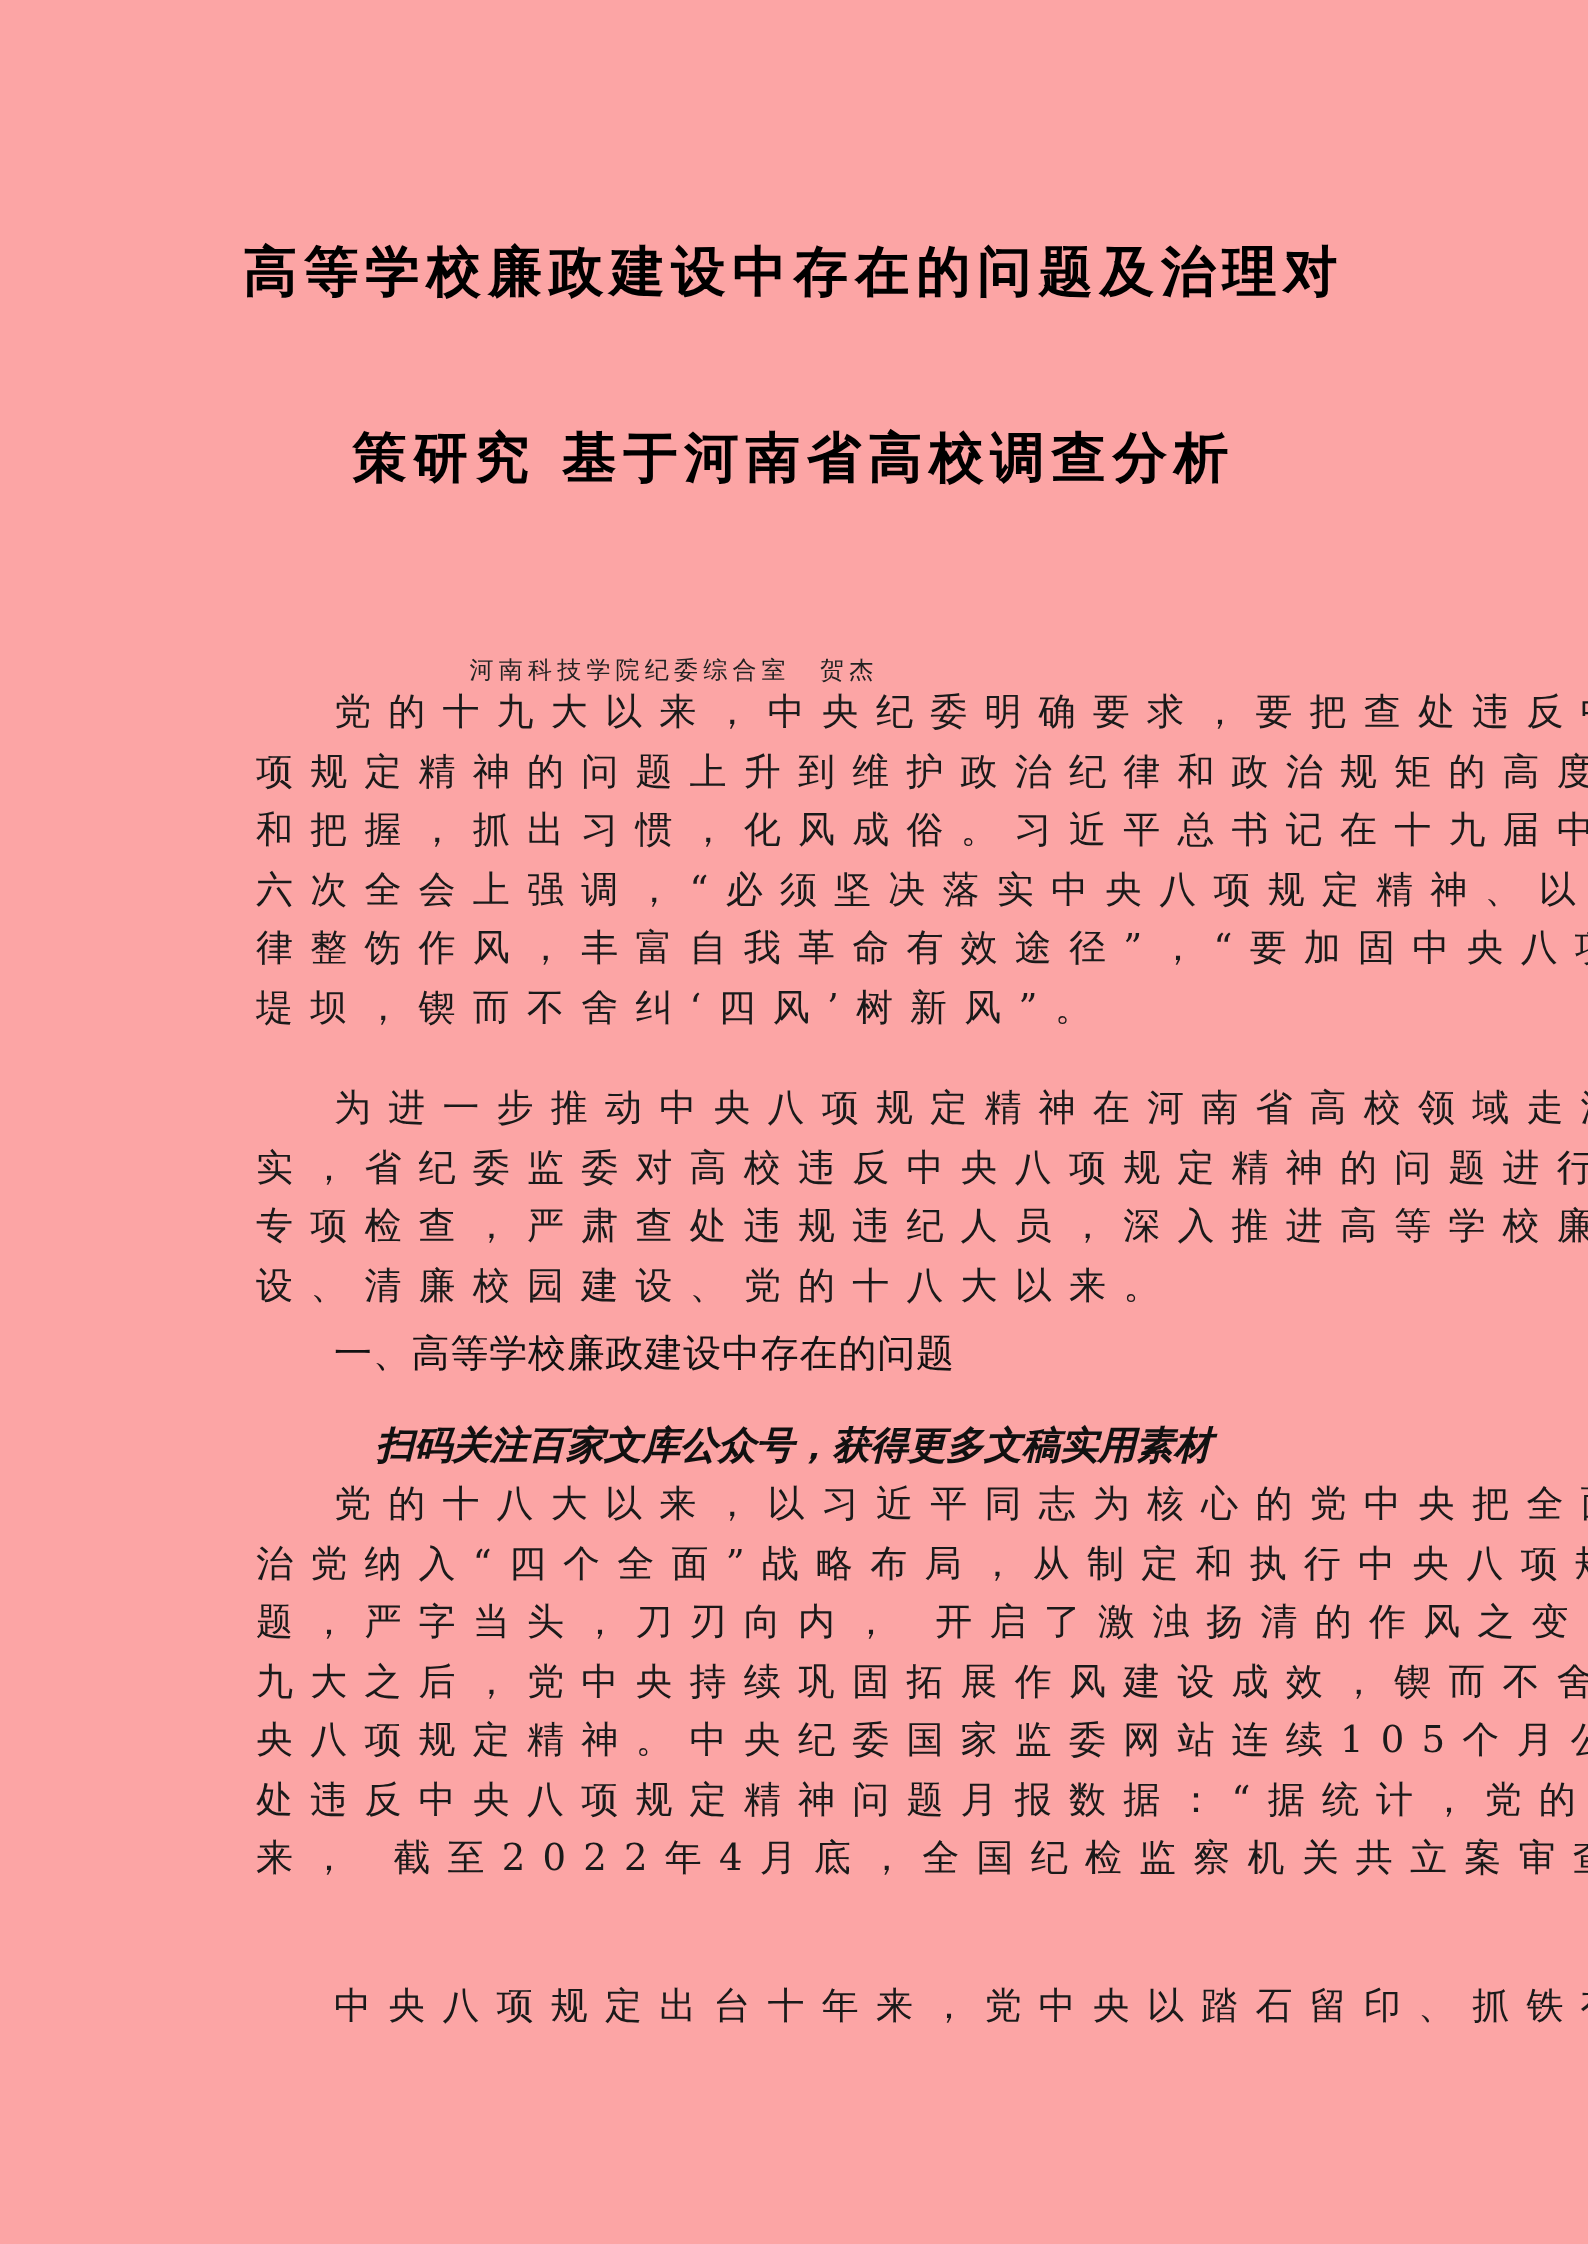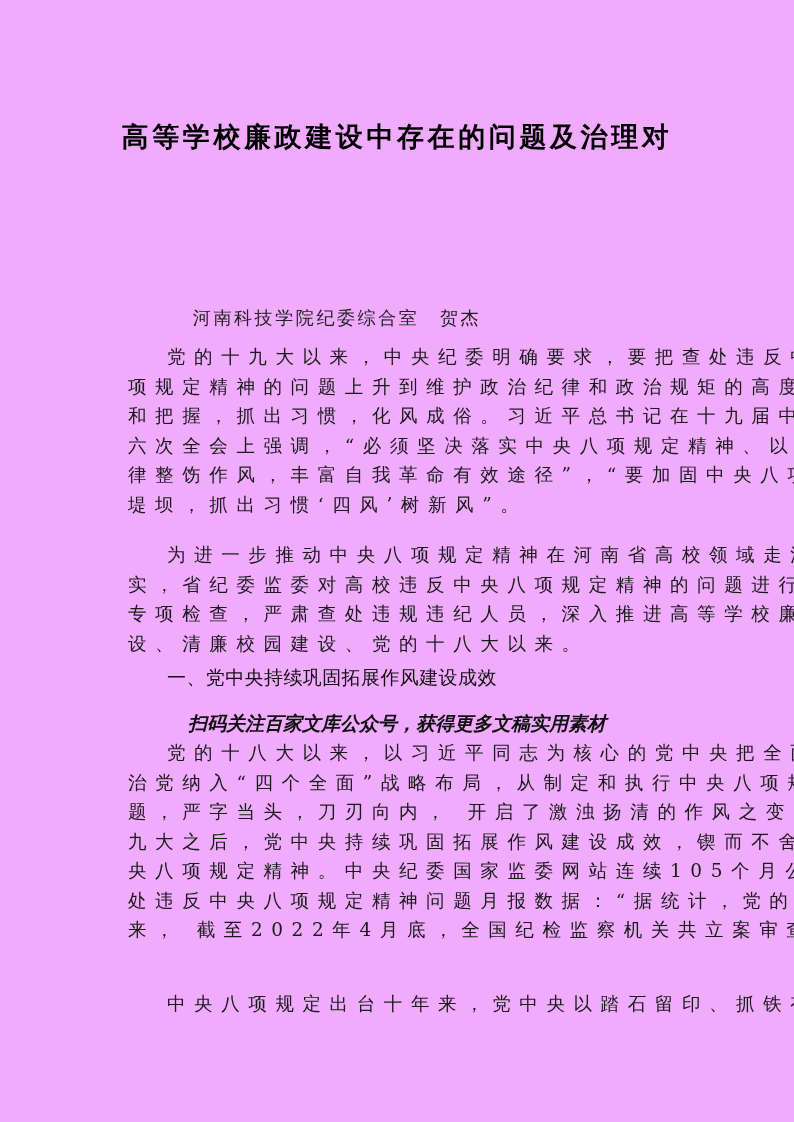--- a/index.html
+++ b/index.html
@@ -1,27 +1,27 @@
 <!DOCTYPE html>
 <html><head>
 <meta charset="utf-8">
 <style>
   html, body { margin: 0; padding: 0; background: #ffffff; }
   body { width: 794px; height: 1122px; position: relative; overflow: hidden; color: #111; }
-  .page { position: absolute; left: 0; top: 0; width: 794px; height: 1122px; background: #f0abfc; }
+  .page { position: absolute; left: 0; top: 0; width: 794px; height: 1122px; background: #fca5a5; }
   .title {
     position: absolute; left: 0; width: 794px; text-align: center;
     font-family: "DejaVu Serif", "Liberation Serif", serif; font-weight: bold;
     font-size: 27px; letter-spacing: 3.6px; line-height: 36px; color: #000;
   }
   .title.l1 { top: 119px; }
   .title.l2 { top: 212px; }
   .author {
-    position: absolute; left: 0; width: 674px; top: 306px; text-align: center;
-    font-family: "DejaVu Serif", "Liberation Serif", serif; font-size: 18px;
+    position: absolute; left: 0; width: 674px; top: 323px; text-align: center;
+    font-family: "DejaVu Serif", "Liberation Serif", serif; font-size: 12px;
     letter-spacing: 2.6px; line-height: 24px; color: #222;
   }
   .para {
     position: absolute; left: 128px; width: 540px;
     font-family: "DejaVu Serif", "Liberation Serif", serif;
     font-size: 18.5px; line-height: 29.5px; color: #1a1a1a;
     letter-spacing: 8.6px;
   }
   .para .line { display: block; white-space: nowrap; height: 29.5px; }
   .para .line.indent { padding-left: 39px; }
@@ -39,40 +39,41 @@
     font-family: "DejaVu Sans", "Liberation Sans", sans-serif;
     font-weight: bold; font-style: italic; font-size: 19px; line-height: 28px; color: #111;
   }
 </style>
 </head>
 <body>
 
 <div class="page">
 
   <div class="title l1">高等学校廉政建设中存在的问题及治理对</div>
+  <div class="title l2">策研究 基于河南省高校调查分析</div>
 
   <div class="author">河南科技学院纪委综合室　贺杰</div>
 
   <div class="para p1">
     <span class="line indent">党的十九大以来，中央纪委明确要求，要把查处违反中央八</span>
     <span class="line">项规定精神的问题上升到维护政治纪律和政治规矩的高度来认识</span>
     <span class="line">和把握，抓出习惯，化风成俗。习近平总书记在十九届中央纪委</span>
     <span class="line">六次全会上强调，“必须坚决落实中央八项规定精神、以严明纪</span>
     <span class="line">律整饬作风，丰富自我革命有效途径”，“要加固中央八项规定的</span>
-    <span class="line">堤坝，抓出习惯‘四风’树新风”。</span>
+    <span class="line">堤坝，锲而不舍纠‘四风’树新风”。</span>
   </div>
 
   <div class="para p2">
     <span class="line indent">为进一步推动中央八项规定精神在河南省高校领域走深走</span>
     <span class="line">实，省纪委监委对高校违反中央八项规定精神的问题进行了多次</span>
     <span class="line">专项检查，严肃查处违规违纪人员，深入推进高等学校廉政建</span>
     <span class="line">设、清廉校园建设、党的十八大以来。</span>
   </div>
 
-  <div class="heading">一、党中央持续巩固拓展作风建设成效</div>
+  <div class="heading">一、高等学校廉政建设中存在的问题</div>
 
   <div class="promo">扫码关注百家文库公众号，获得更多文稿实用素材</div>
 
   <div class="para p3">
     <span class="line indent">党的十八大以来，以习近平同志为核心的党中央把全面从严</span>
     <span class="line">治党纳入“四个全面”战略布局，从制定和执行中央八项规定破</span>
     <span class="line">题，严字当头，刀刃向内， 开启了激浊扬清的作风之变。党的十</span>
     <span class="line">九大之后，党中央持续巩固拓展作风建设成效，锲而不舍落实中</span>
     <span class="line">央八项规定精神。中央纪委国家监委网站连续105个月公布全国查</span>
     <span class="line">处违反中央八项规定精神问题月报数据：“据统计，党的十八大以</span>

